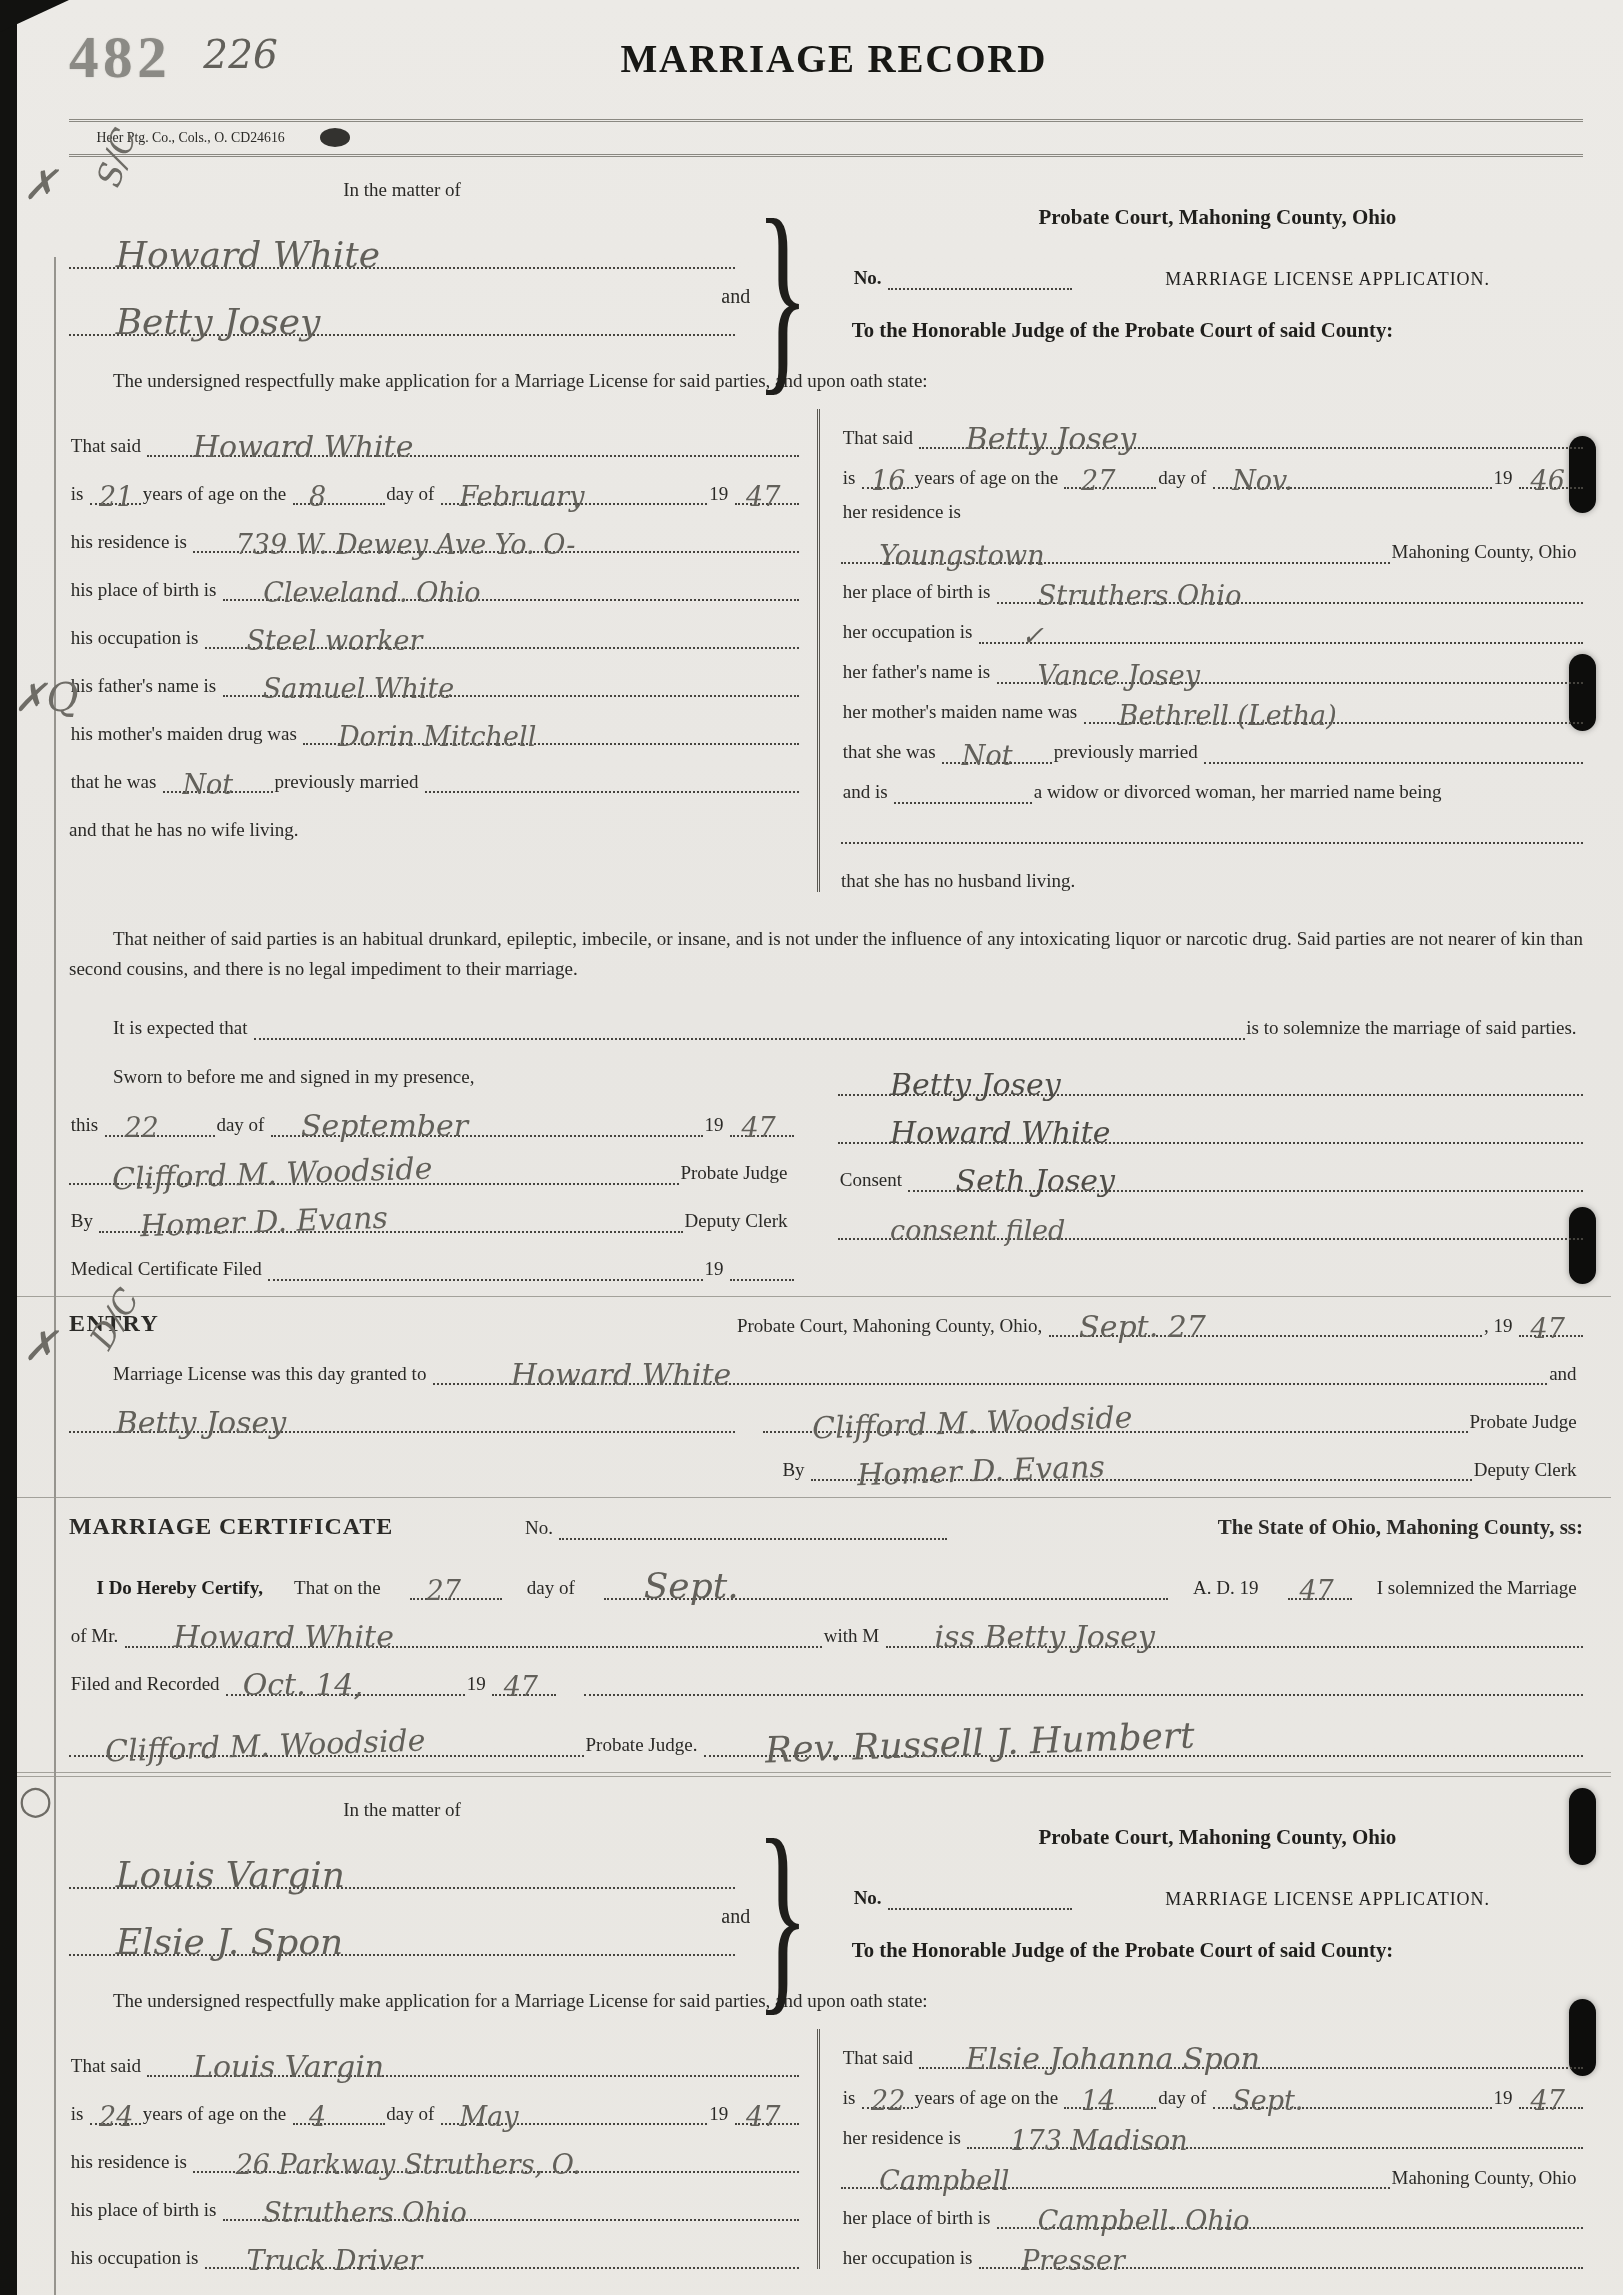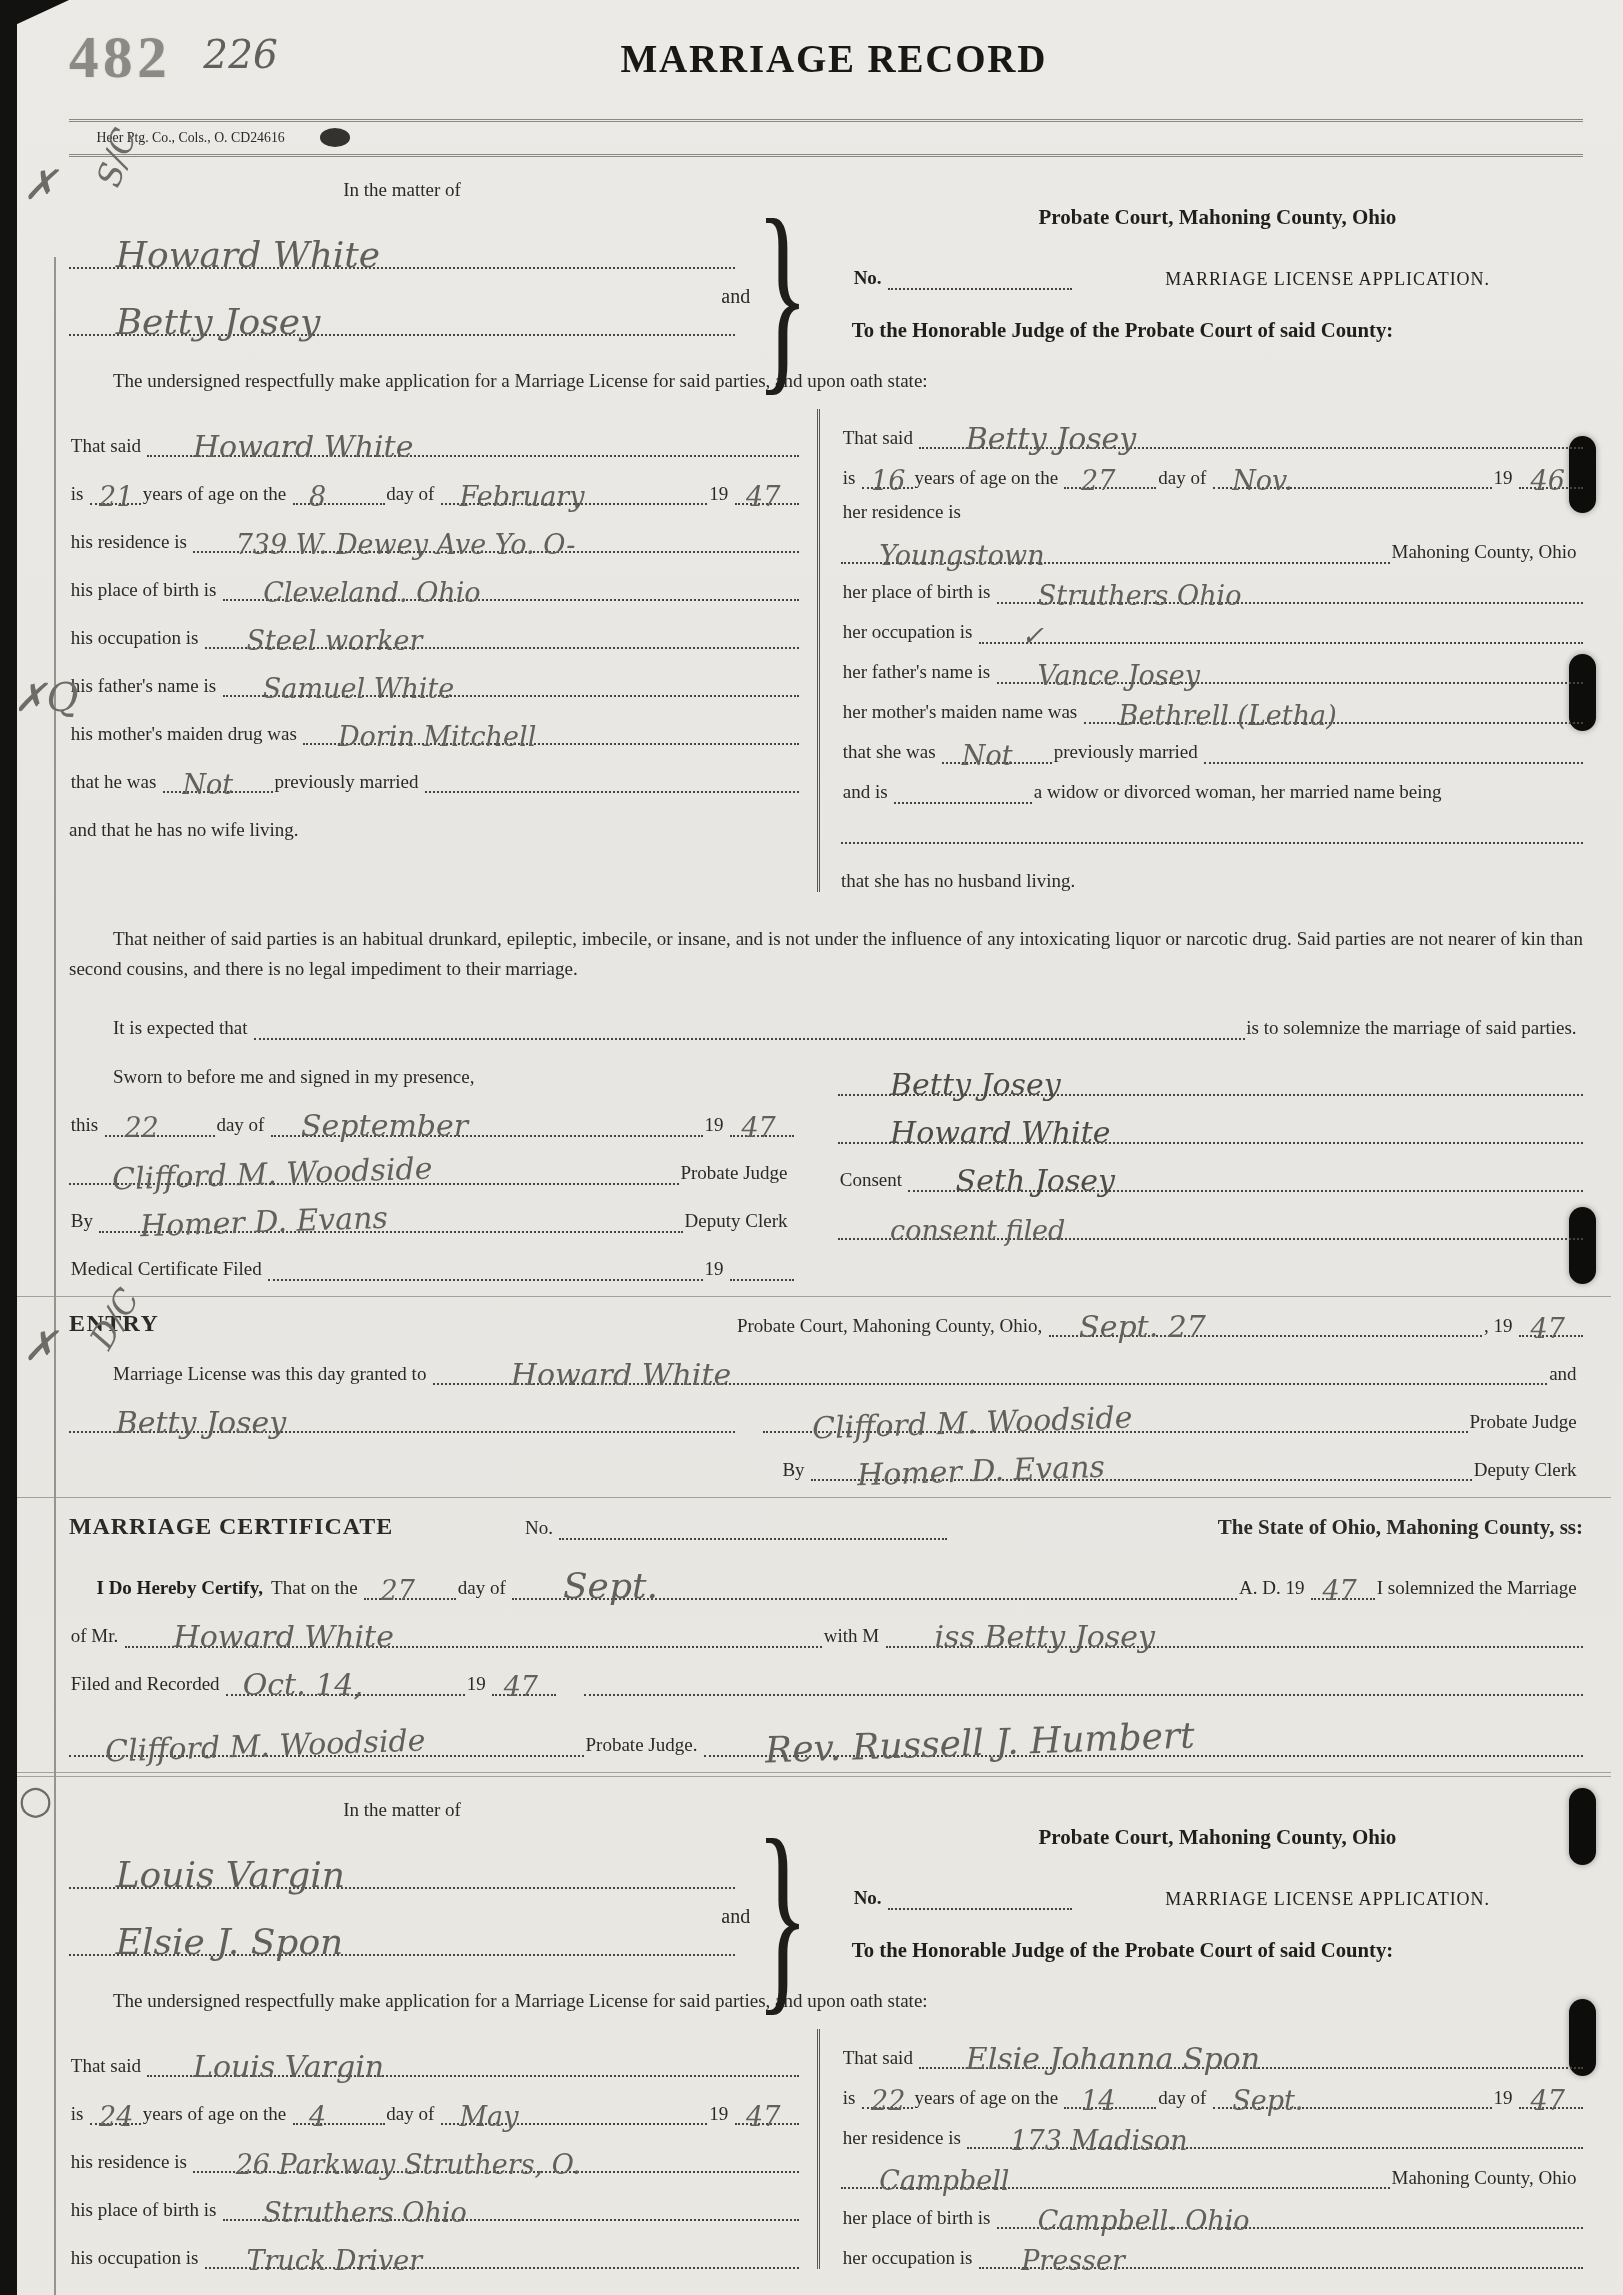--- a/index.html
+++ b/index.html
@@ -429,21 +429,21 @@
 
   <section class="cert">
     <div class="cert-r1">
       <div class="cert-title">MARRIAGE CERTIFICATE</div>
       <div class="cert-no">
           <span class="lbl">No.</span>
           <span class="fill"></span>
         </div>
       <div class="cert-state">The State of Ohio, Mahoning County, ss:</div>
     </div>
-    <div class="frow" style="margin-top:32px;">
+    <div class="frow" style="margin-top:32px;gap:23px;">
         <span class="lbl bold" style="padding-left:27.5px;">I Do Hereby Certify,</span>
         <span class="lbl">That on the</span>
         <span class="fill w200 c">
           <span class="hw">27</span>
         </span>
         <span class="lbl">day of</span>
         <span class="fill">
           <span class="hw hw-xl">Sept.</span>
         </span>
         <span class="lbl">A. D. 19</span>

